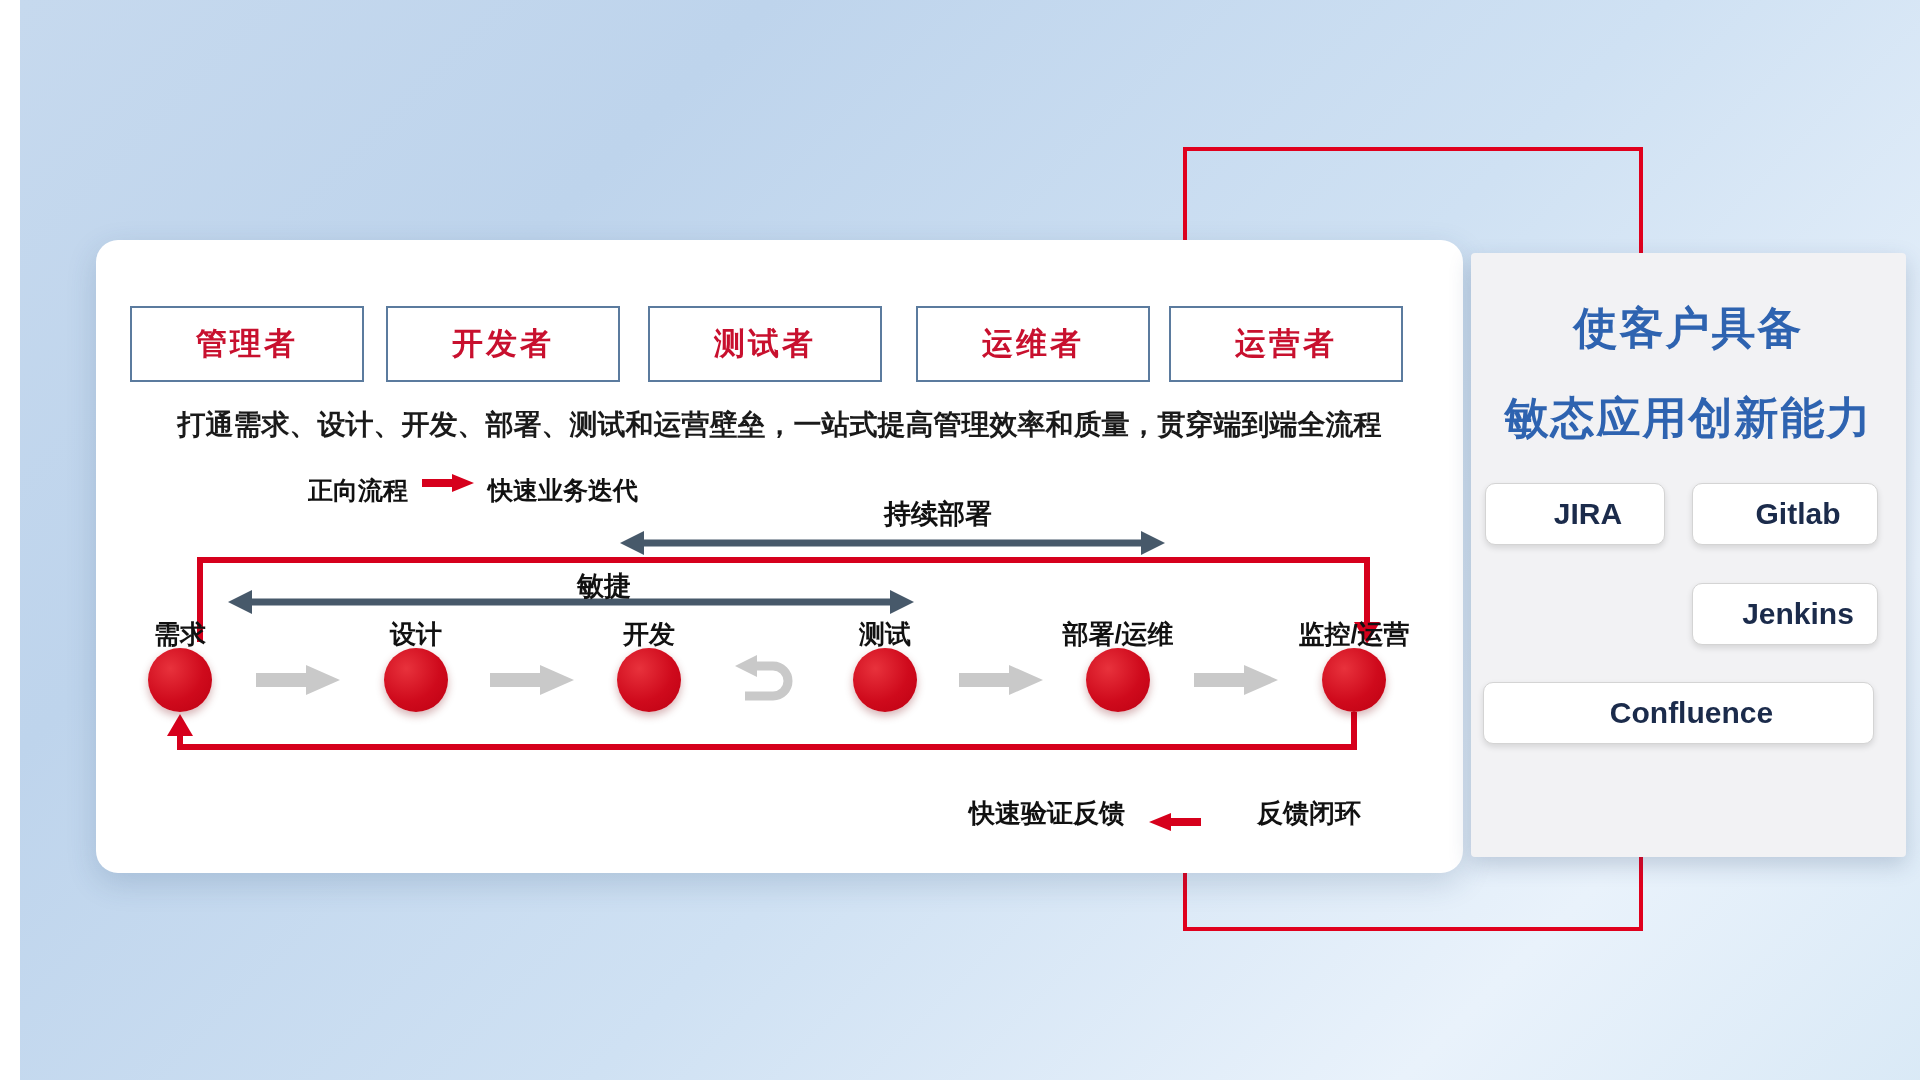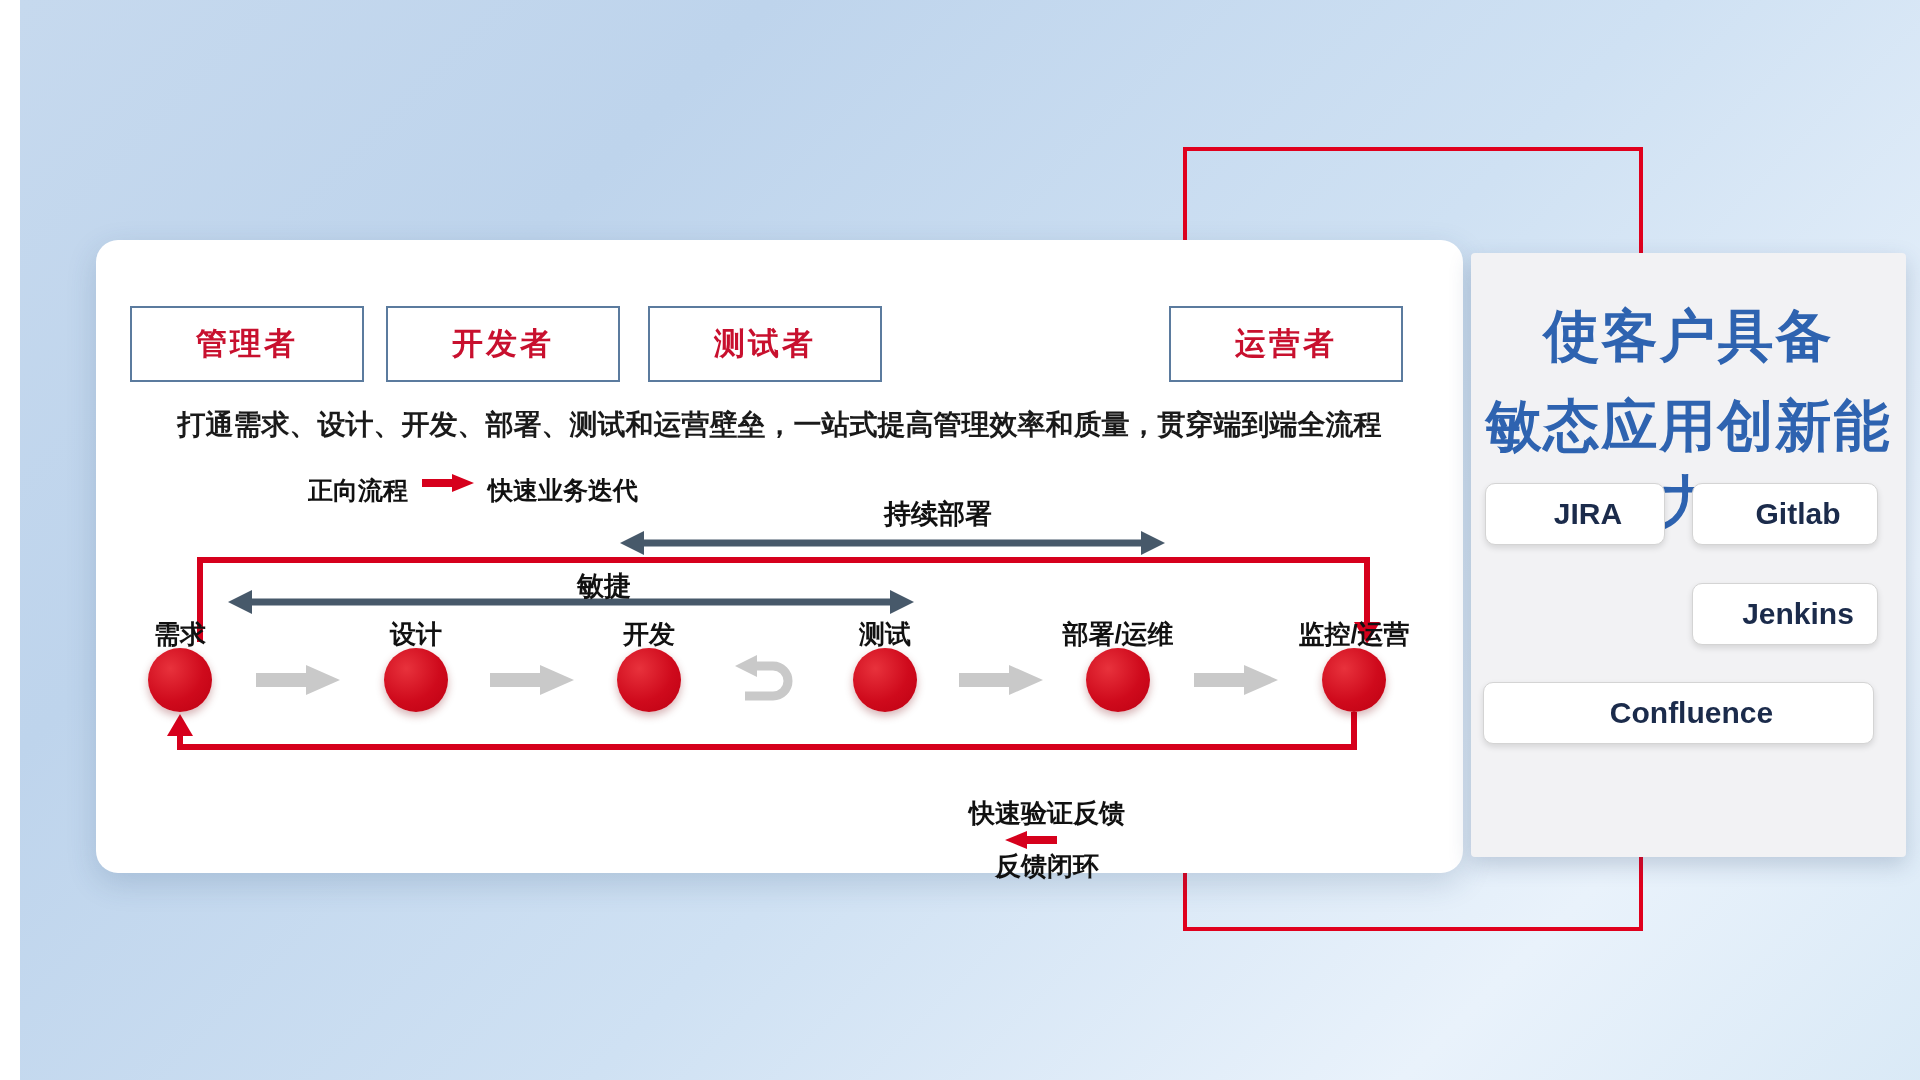--- a/index.html
+++ b/index.html
@@ -55,33 +55,33 @@
     position:absolute; top:408px; width:64px; height:64px; border-radius:50%;
     background:radial-gradient(circle at 35% 32%, #e8323c 0%, #cf0a1c 55%, #bd0012 100%);
     box-shadow:0 4px 9px rgba(120,0,10,.30);
   }
 
   .flow-arrow{ position:absolute; top:425px; }
   .uturn{ position:absolute; left:631px; top:412px; }
 
   .legend-feedback{
     position:absolute; left:873px; top:556px;
-    display:flex; align-items:center;
-    font-size:26px; font-weight:bold; color:#111;flex-direction:column;
+    display:flex; align-items:flex-end;
+    font-size:26px; font-weight:bold; color:#111;
   }
   .legend-feedback .fb-arrow{ margin-left:24px; margin-right:56px; }
 
   .right-panel{
     position:absolute; left:1451px; top:253px; width:435px; height:604px;
     background:#f2f2f4; border-radius:4px;
     box-shadow:0 8px 22px rgba(40,70,110,.22);
   }
   .panel-title{
     position:absolute; left:0; width:100%; text-align:center;
-    font-size:56px; font-weight:bold; color:#2e63b0; letter-spacing:2px;
+    font-size:44px; font-weight:bold; color:#2e63b0; letter-spacing:2px;
   }
   .panel-title.line1{ top:46px; }
   .panel-title.line2{ top:136px; }
 
   .tool-btn{
     position:absolute; height:62px;
     background:#fff; border:1px solid #d4d4d4; border-radius:10px;
     box-shadow:0 3px 6px rgba(0,0,0,.12);
     display:flex; align-items:center; justify-content:center;
     font-size:30px; font-weight:bold; color:#1b2b4b;padding-left:26px;
@@ -103,20 +103,23 @@
 
     <div class="role-box" style="left:34px">
         <span class="role-label">管理者</span>
       </div>
     <div class="role-box" style="left:290px">
         <span class="role-label">开发者</span>
       </div>
     <div class="role-box" style="left:552px">
         <span class="role-label">测试者</span>
       </div>
+    <div class="role-box" style="left:820px">
+        <span class="role-label">运维者</span>
+      </div>
     <div class="role-box" style="left:1073px">
         <span class="role-label">运营者</span>
       </div>
 
     <p class="desc">打通需求、设计、开发、部署、测试和运营壁垒，一站式提高管理效率和质量，贯穿端到端全流程</p>
 
     <div class="legend-forward">
       <span>正向流程</span>
       <svg width="52" height="18">
         <path d="M0,5 H30 V0 L52,9 L30,18 V13 H0 Z" fill="#d6001c"></path>

